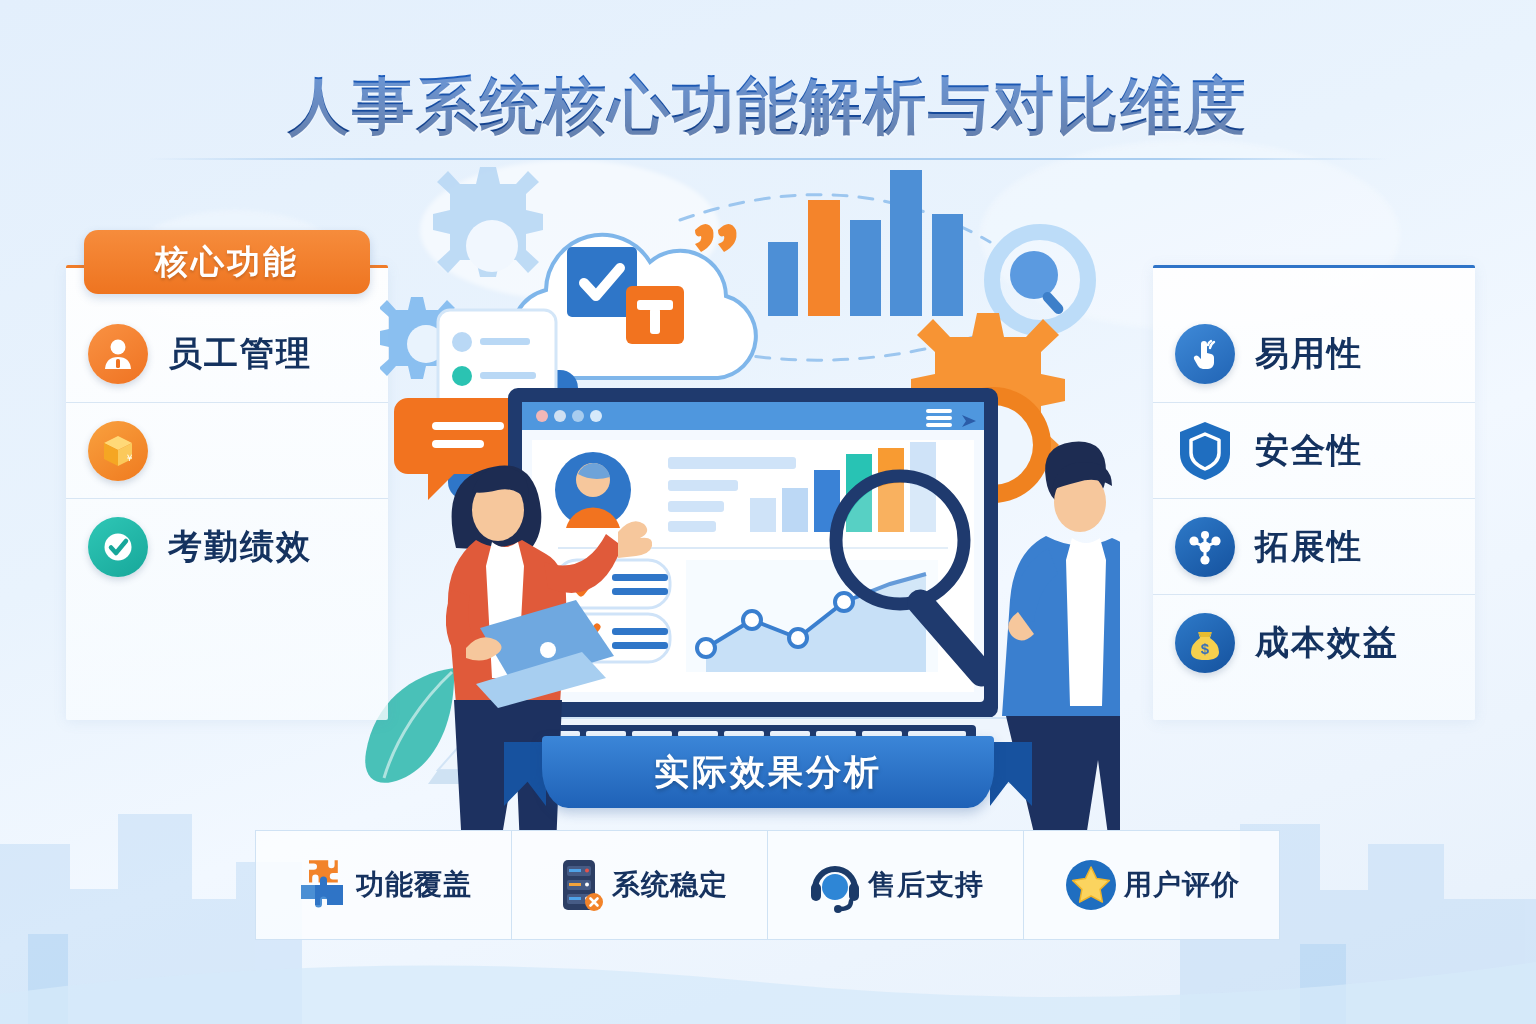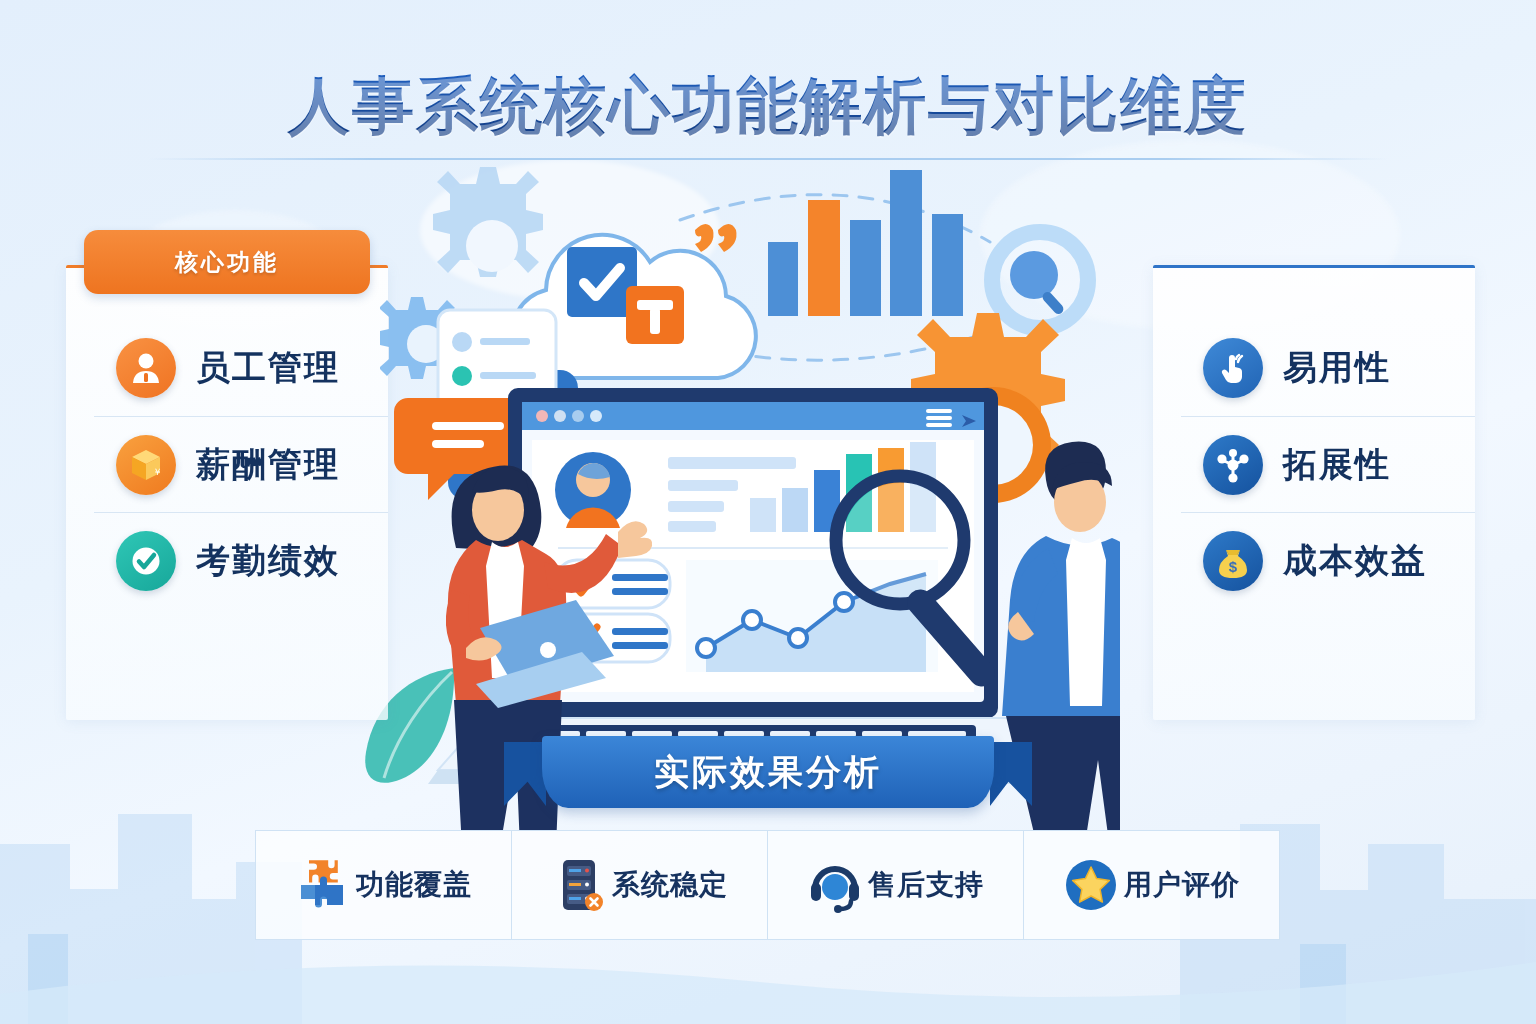--- a/index.html
+++ b/index.html
@@ -70,30 +70,30 @@
     top: -38px;
     left: 50%;
     transform: translateX(-50%);
     width: 286px;
     height: 64px;
     border-radius: 14px;
     display: flex;
     align-items: center;
     justify-content: center;
     color: #fff;
-    font-size: 23px;
+    font-size: 33px;
     font-weight: bold;
     letter-spacing: 3px;
     text-shadow: 0 2px 3px rgba(0,0,0,.18);
     box-shadow: 0 4px 10px rgba(60,100,160,.22);
   }
   #header-left-chip  { background: linear-gradient(180deg,#f68c3c 0%, #ee7420 100%); }
   #header-right-chip { background: linear-gradient(180deg,#3c82d3 0%, #2566b8 100%); }
 
-  .panel-list { position: absolute; top: 52px; left: 0; right: 0; margin-left: 28px; }
+  .panel-list { position: absolute; top: 38px; left: 0; right: 0; }
   .panel-item {
     display: flex;
     align-items: center;
     height: 96px;
     padding: 0 22px;
     gap: 20px;
   }
   .panel-item + .panel-item { border-top: 1px solid #d8e6f4; }
   .panel-item .item-label {
     font-size: 34px;
@@ -456,21 +456,20 @@
 
     <div class="panel-item">
       <span class="round-icon ic-orange2">
         <svg width="38" height="38" viewBox="0 0 38 38">
           <path d="M19 4 L33 11 L19 18 L5 11 Z" fill="#ffd978"></path>
           <path d="M5 11 L19 18 L19 34 L5 27 Z" fill="#f5a623"></path>
           <path d="M33 11 L19 18 L19 34 L33 27 Z" fill="#fbc95b"></path>
           <text x="26" y="29" font-size="9" fill="#ffffff" font-family="Liberation Sans, sans-serif">￥</text>
         </svg>
       </span>
-      <span class="item-label">薪酬管理</span>
     </div>
 
 
     <div class="panel-item">
       <span class="round-icon ic-teal">
         <svg width="38" height="38" viewBox="0 0 38 38">
           <circle cx="19" cy="19" r="13.5" fill="#ffffff"></circle>
           <path d="M12 19.5 l5 5.5 l10 -12" stroke="#17a79a" stroke-width="4.5" fill="none" stroke-linecap="round" stroke-linejoin="round"></path>
         </svg>
       </span>
@@ -488,20 +487,29 @@
       <span class="round-icon ic-blue">
         <svg width="36" height="36" viewBox="0 0 36 36">
           <path d="M14 17 v-9 a3 3 0 0 1 6 0 v9 l4 1 a4 4 0 0 1 3 4 v5 a6 6 0 0 1 -6 6 h-5 a6 6 0 0 1 -5 -3 l-4 -7 a2.6 2.6 0 0 1 4 -3 l3 3 z" fill="#ffffff"></path>
           <path d="M21 9 a6 6 0 0 1 3 -4" stroke="#ffffff" stroke-width="2.4" fill="none" stroke-linecap="round"></path>
           <path d="M23 12 a9 9 0 0 1 4 -6" stroke="#ffffff" stroke-width="2.4" fill="none" stroke-linecap="round"></path>
         </svg>
       </span>
       <span class="item-label">易用性</span>
     </div>
 
+    <div class="panel-item">
+      <span class="shield-icon">
+        <svg width="56" height="62" viewBox="0 0 56 62">
+          <path d="M28 2 L53 12 v22 q0 18 -25 26 Q3 52 3 34 V12 Z" fill="#1f6ec0"></path>
+          <path d="M28 14 L42 20 v13 q0 10 -14 16 q-14 -6 -14 -16 V20 Z" fill="none" stroke="#ffffff" stroke-width="3.5" stroke-linejoin="round"></path>
+        </svg>
+      </span>
+      <span class="item-label">安全性</span>
+    </div>
 
     <div class="panel-item">
       <span class="round-icon ic-blue-d">
         <svg width="38" height="38" viewBox="0 0 38 38">
           <g stroke="#ffffff" stroke-width="3">
             <line x1="19" y1="19" x2="8" y2="14"></line>
             <line x1="19" y1="19" x2="30" y2="14"></line>
             <line x1="19" y1="19" x2="19" y2="31"></line>
             <line x1="19" y1="19" x2="19" y2="8"></line>
           </g>

